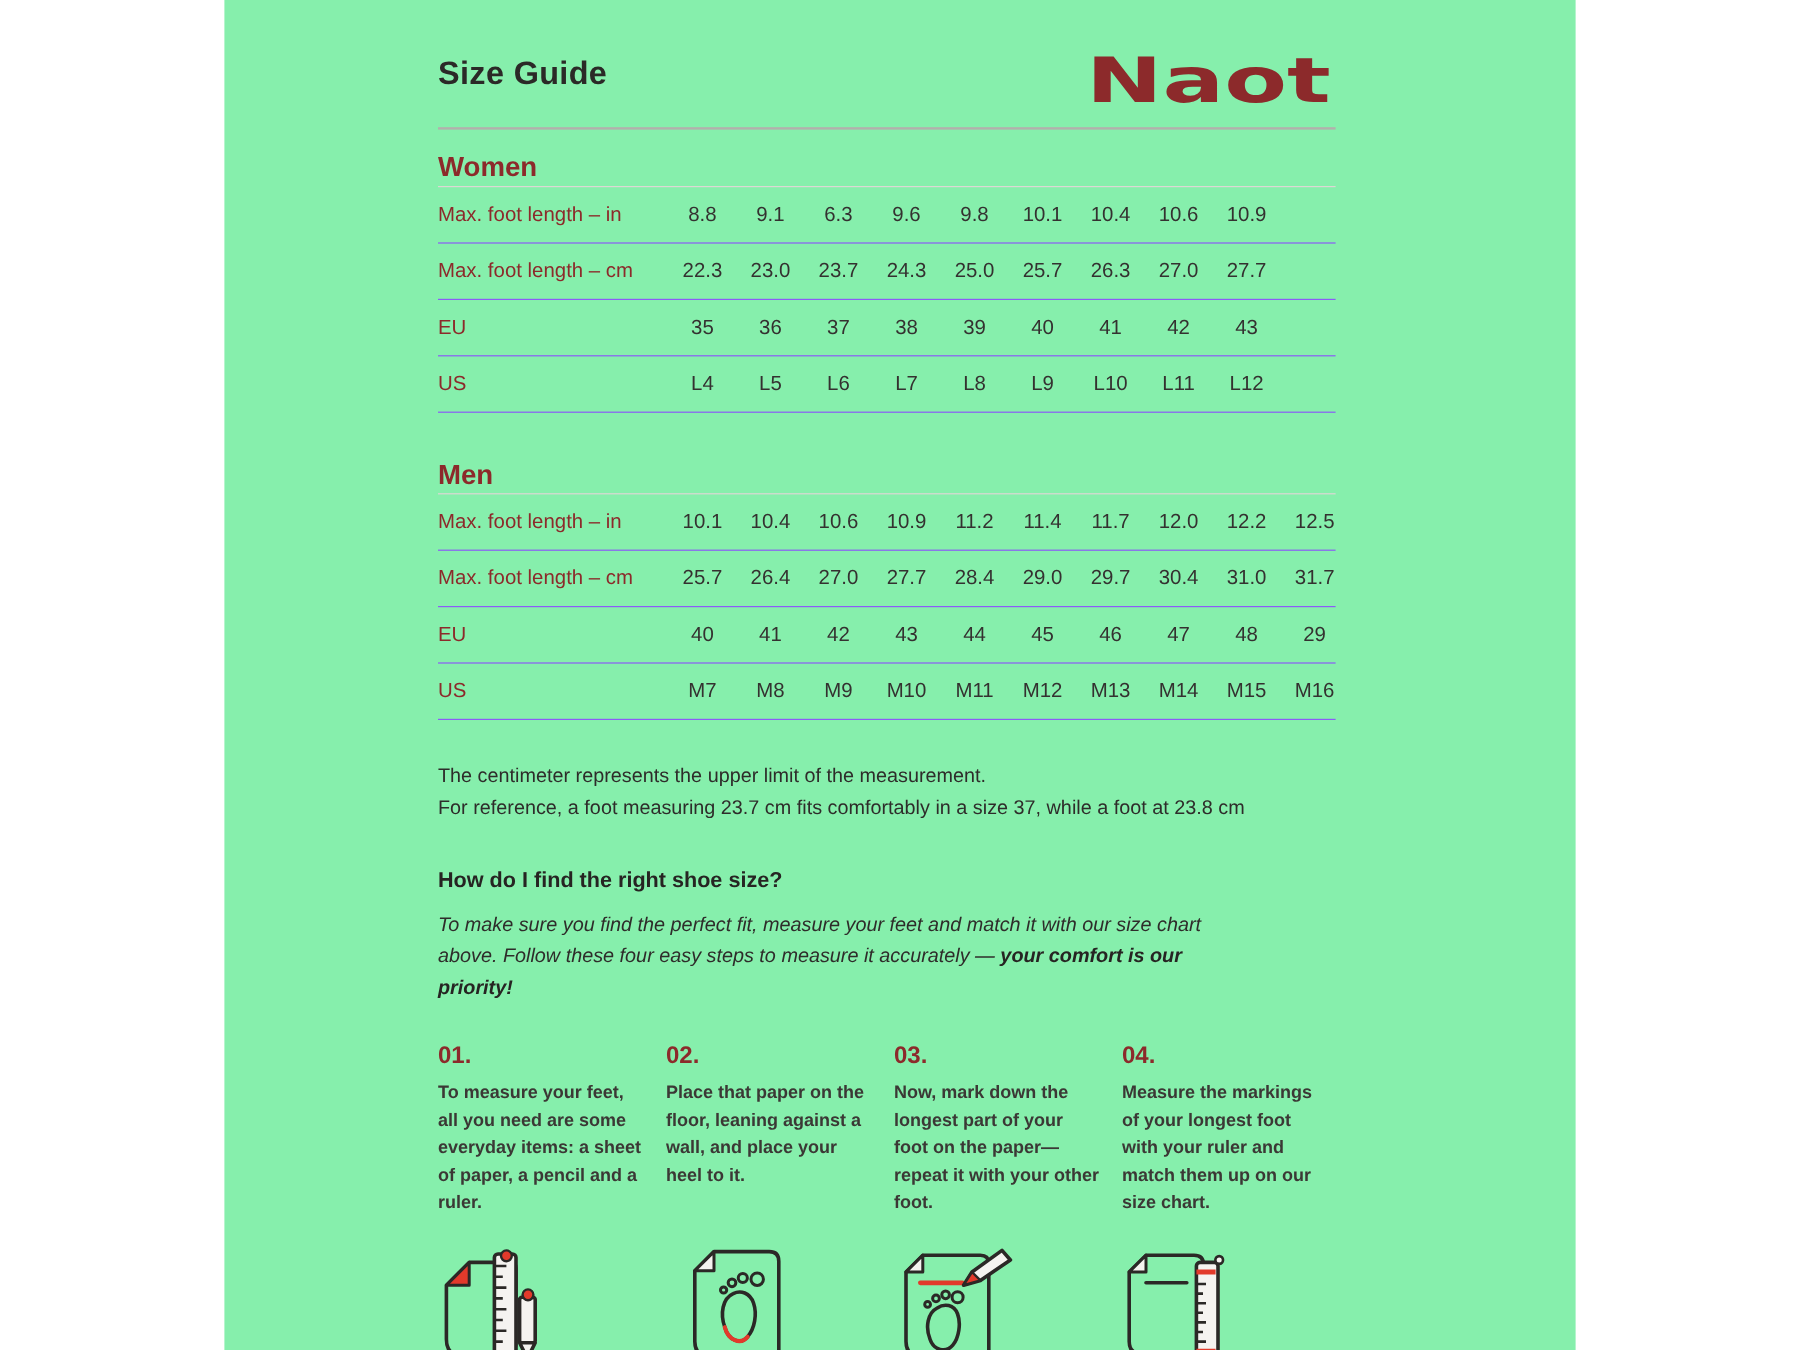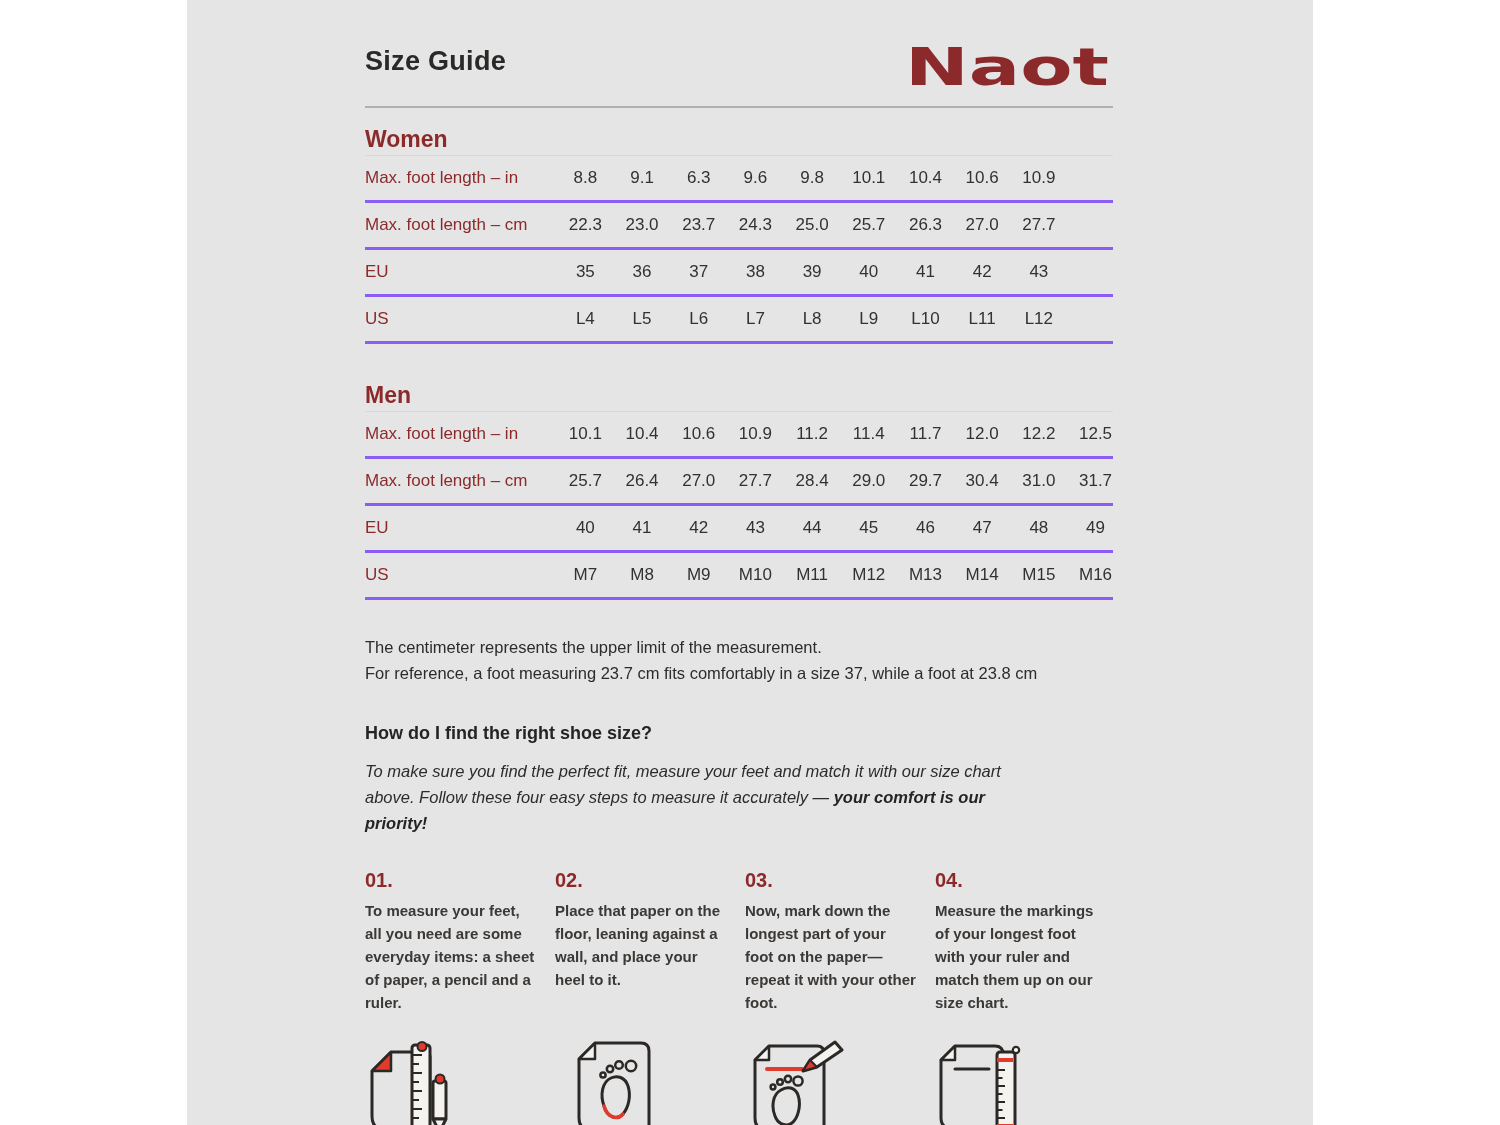--- a/index.html
+++ b/index.html
@@ -7,36 +7,36 @@
   body {
     background: #ffffff;
     font-family: "Liberation Sans", sans-serif;
     color: #2f2d2a;
     overflow: hidden;
   }
   .stage { position: relative; width: 1500px; height: 1125px; background: #ffffff; }
   .canvas {
     position: absolute; left: 187px; top: 0;
     width: 1126px; height: 1125px;
-    background: #e5e5e5;
+    background: #86efac;
     overflow: hidden;
   }
   .content { margin-left: 178px; width: 748px; padding-top: 40px; }
 
   
   .header { display: flex; justify-content: space-between; align-items: flex-start; height: 48px; }
   .page-title { font-size: 27px; font-weight: 600; color: #2b2927; letter-spacing: 0.3px; padding-top: 6px; }
   .logo-svg { display: block; }
   .header-divider { margin-top: 18px; height: 0; border-top: 2px solid #b3b0ac; }
 
   
   .section-heading { margin-top: 20px; font-size: 23px; font-weight: 600; color: #8c2a2b; line-height: 23px; }
   .section-heading.men { margin-top: 40px; }
   .size-table { margin-top: 4px; border-top: 1px solid #dcd8d4; }
-  .trow { display: flex; align-items: center; height: 47px; border-bottom: 3px solid #8b5cf6; }
+  .trow { display: flex; align-items: center; height: 47px; border-bottom: 1px solid #8b5cf6; }
   .tlabel { width: 192px; flex: 0 0 192px; font-size: 17px; font-weight: 500; color: #8c2a2b; }
   .tcells { display: flex; justify-content: center; }
   .tcell { width: 56.7px; text-align: center; font-size: 17px; font-weight: 500; color: #343130; }
 
   
   .notes { margin-top: 34px; font-size: 16.5px; line-height: 26px; color: #2e2c2a; }
 
   
   .howto-heading { margin-top: 36px; font-size: 18px; font-weight: 700; color: #262422; line-height: 22px; }
   .intro { margin-top: 14px; font-size: 16.5px; line-height: 26px; color: #2e2c2a; max-width: 680px; font-style: italic; }
@@ -170,21 +170,21 @@
 
           <div class="tcell">40</div>
               <div class="tcell">41</div>
               <div class="tcell">42</div>
               <div class="tcell">43</div>
               <div class="tcell">44</div>
               <div class="tcell">45</div>
               <div class="tcell">46</div>
               <div class="tcell">47</div>
               <div class="tcell">48</div>
-              <div class="tcell">49</div>
+              <div class="tcell">29</div>
             </div>
         </div>
         <div class="trow">
           <div class="tlabel">US</div>
           <div class="tcells">
 
           <div class="tcell">M7</div>
               <div class="tcell">M8</div>
               <div class="tcell">M9</div>
               <div class="tcell">M10</div>

